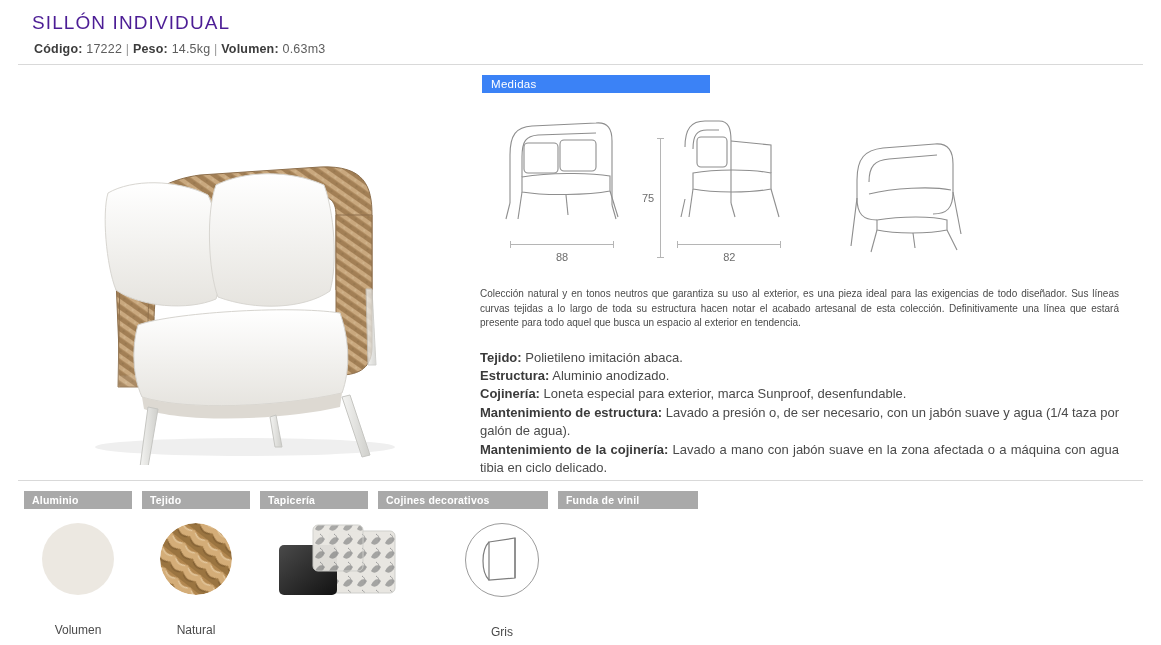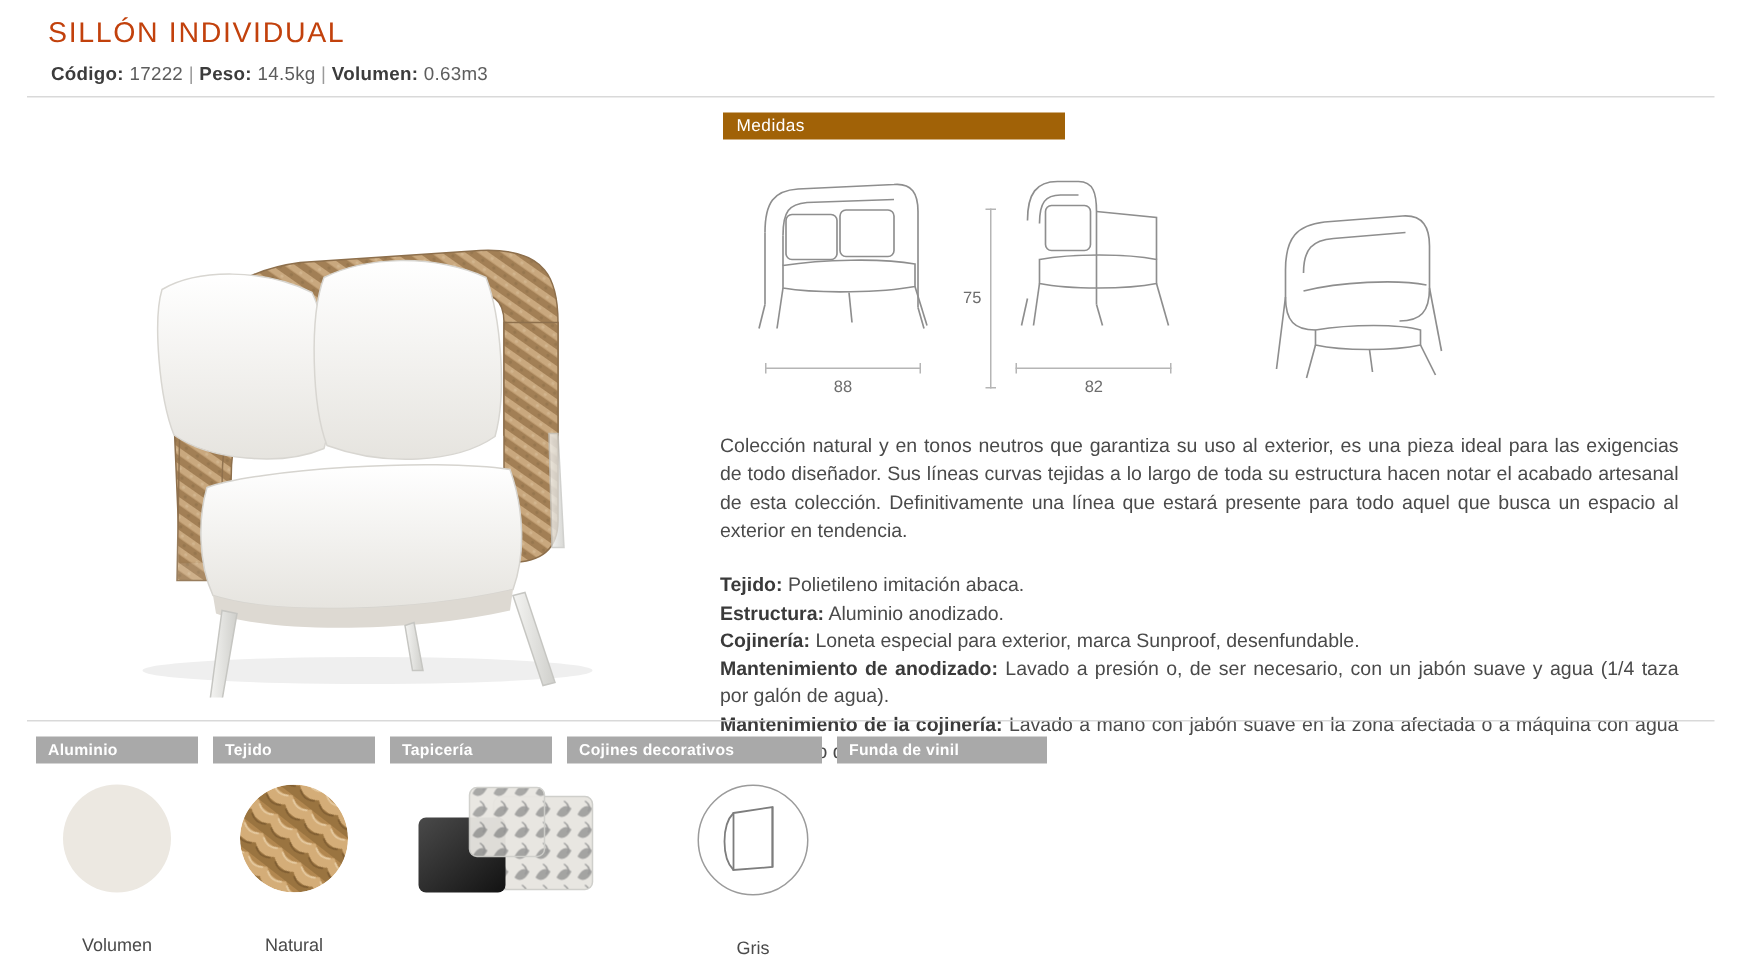--- a/index.html
+++ b/index.html
@@ -20,21 +20,21 @@
     width: 1161px;
     height: 645px;
   }
   
   .header {
     padding: 8px 0 0 24px;
   }
   .title {
     font-size: 19px;
     letter-spacing: 1.1px;
-    color: #c2410c;
+    color: #4c1d95;
     font-weight: 400;
     margin: 4px 4px 8px 8px;
   }
   .meta {
     font-size: 12.5px;
     color: #5d5d5d;
     margin: 0 0 8px 10px;
     letter-spacing: .2px;
   }
   .meta b { color: #3c3c3c; font-weight: bold; }
@@ -60,21 +60,21 @@
     position: relative;
   }
   .right {
     flex: 1;
     padding-right: 42px;
     padding-left: 10px;
     box-sizing: border-box;
   }
   
   .labelbar {
-    background: #a16207;
+    background: #3b82f6;
     color: #ffffff;
     font-size: 11.5px;
     letter-spacing: .3px;
     padding: 3px 0 3px 9px;
     display: block;
     box-sizing: border-box;
   }
   .labelbar.medidas { width: 228px; margin-left: 2px; }
   .dims {
     display: flex;
@@ -123,21 +123,21 @@
     left: -3px;
     width: 7px;
     height: 1px;
     background: #b5b5b5;
   }
   .vrule:before { top: 0; }
   .vrule:after { bottom: 0; }
   .vlabel { font-size: 11px; color: #6d6d6d; }
   .desc {
     margin-top: 24px;
-    font-size: 13px;
+    font-size: 10px;
     line-height: 1.45;
     color: #4a4a4a;
     text-align: justify;
   }
   .specs {
     margin-top: 18px;
     font-size: 13px;
     line-height: 1.42;
     color: #4a4a4a;
     text-align: justify;
@@ -347,21 +347,21 @@
           </svg>
         </div>
       </div>
 
       <p class="desc">Colección natural y en tonos neutros que garantiza su uso al exterior, es una pieza ideal para las exigencias de todo diseñador. Sus líneas curvas tejidas a lo largo de toda su estructura hacen notar el acabado artesanal de esta colección. Definitivamente una línea que estará presente para todo aquel que busca un espacio al exterior en tendencia.</p>
 
       <div class="specs">
         <div><b>Tejido:</b> <span>Polietileno imitación abaca.</span></div>
         <div><b>Estructura:</b> <span>Aluminio anodizado.</span></div>
         <div><b>Cojinería:</b> <span>Loneta especial para exterior, marca Sunproof, desenfundable.</span></div>
-        <div><b>Mantenimiento de anodizado:</b> <span>Lavado a presión o, de ser necesario, con un jabón suave y agua (1/4 taza por galón de agua).</span></div>
+        <div><b>Mantenimiento de estructura:</b> <span>Lavado a presión o, de ser necesario, con un jabón suave y agua (1/4 taza por galón de agua).</span></div>
         <div><b>Mantenimiento de la cojinería:</b> <span>Lavado a mano con jabón suave en la zona afectada o a máquina con agua tibia en ciclo delicado.</span></div>
       </div>
     </div>
   </div>
 
   <div class="footer">
     <div class="footer-hr"></div>
 
     <div class="swatch-headers">
       <div class="swatch-head">Aluminio</div>

